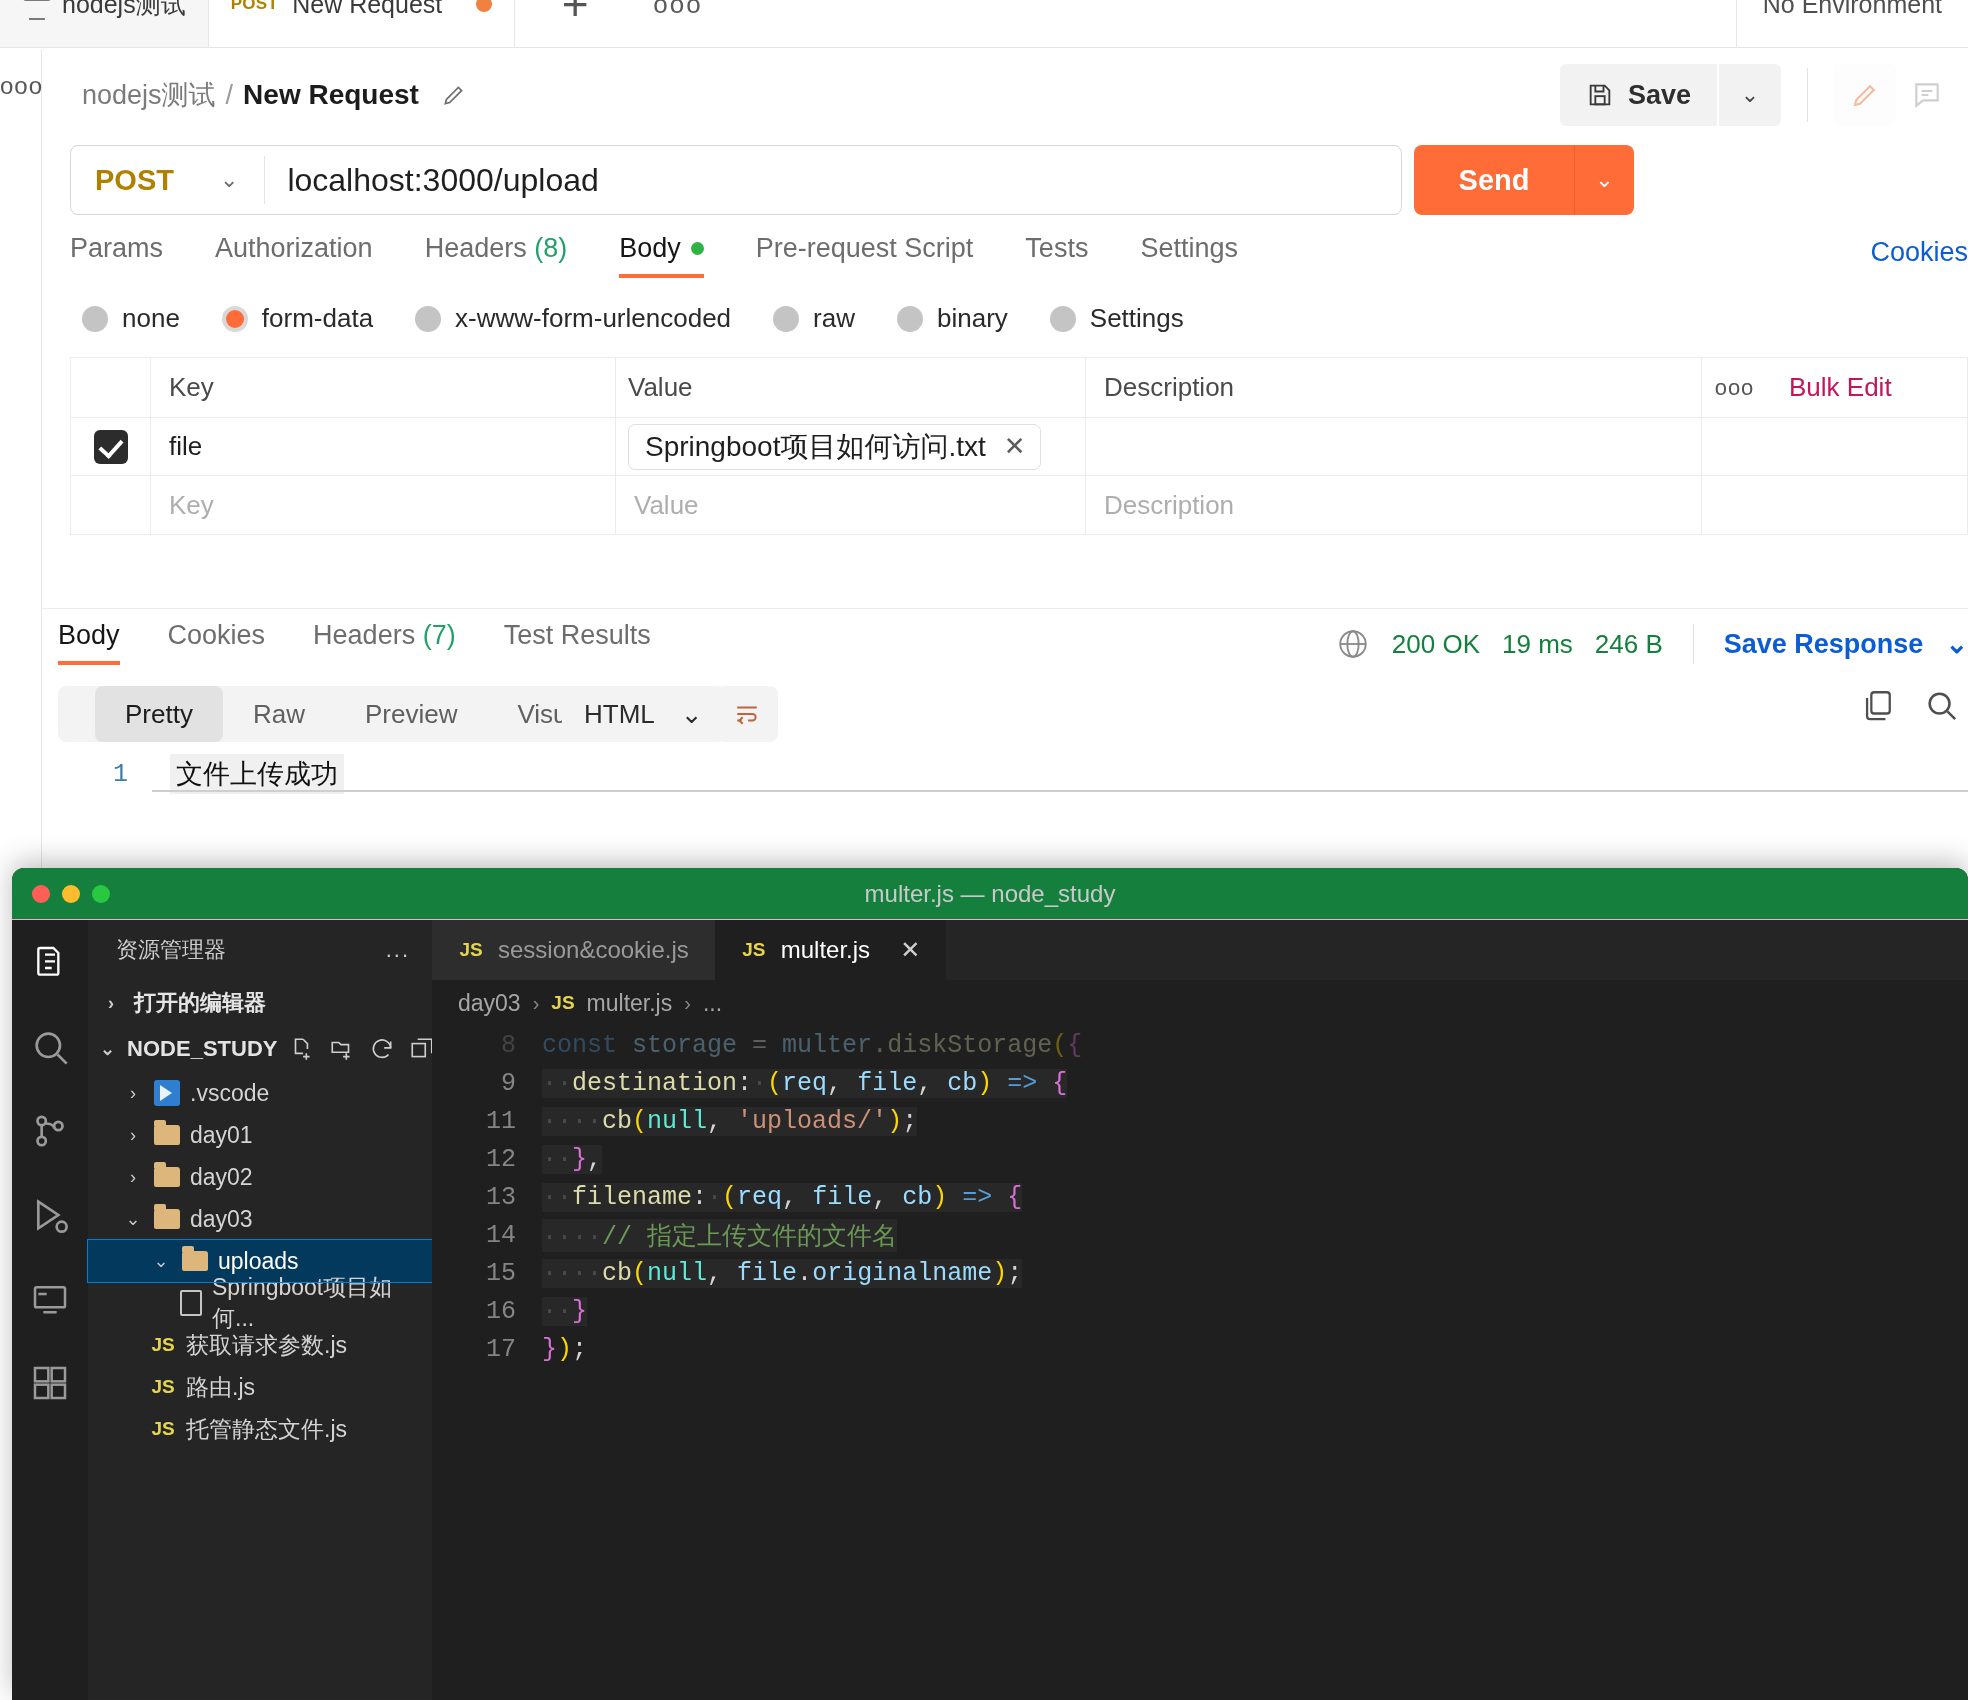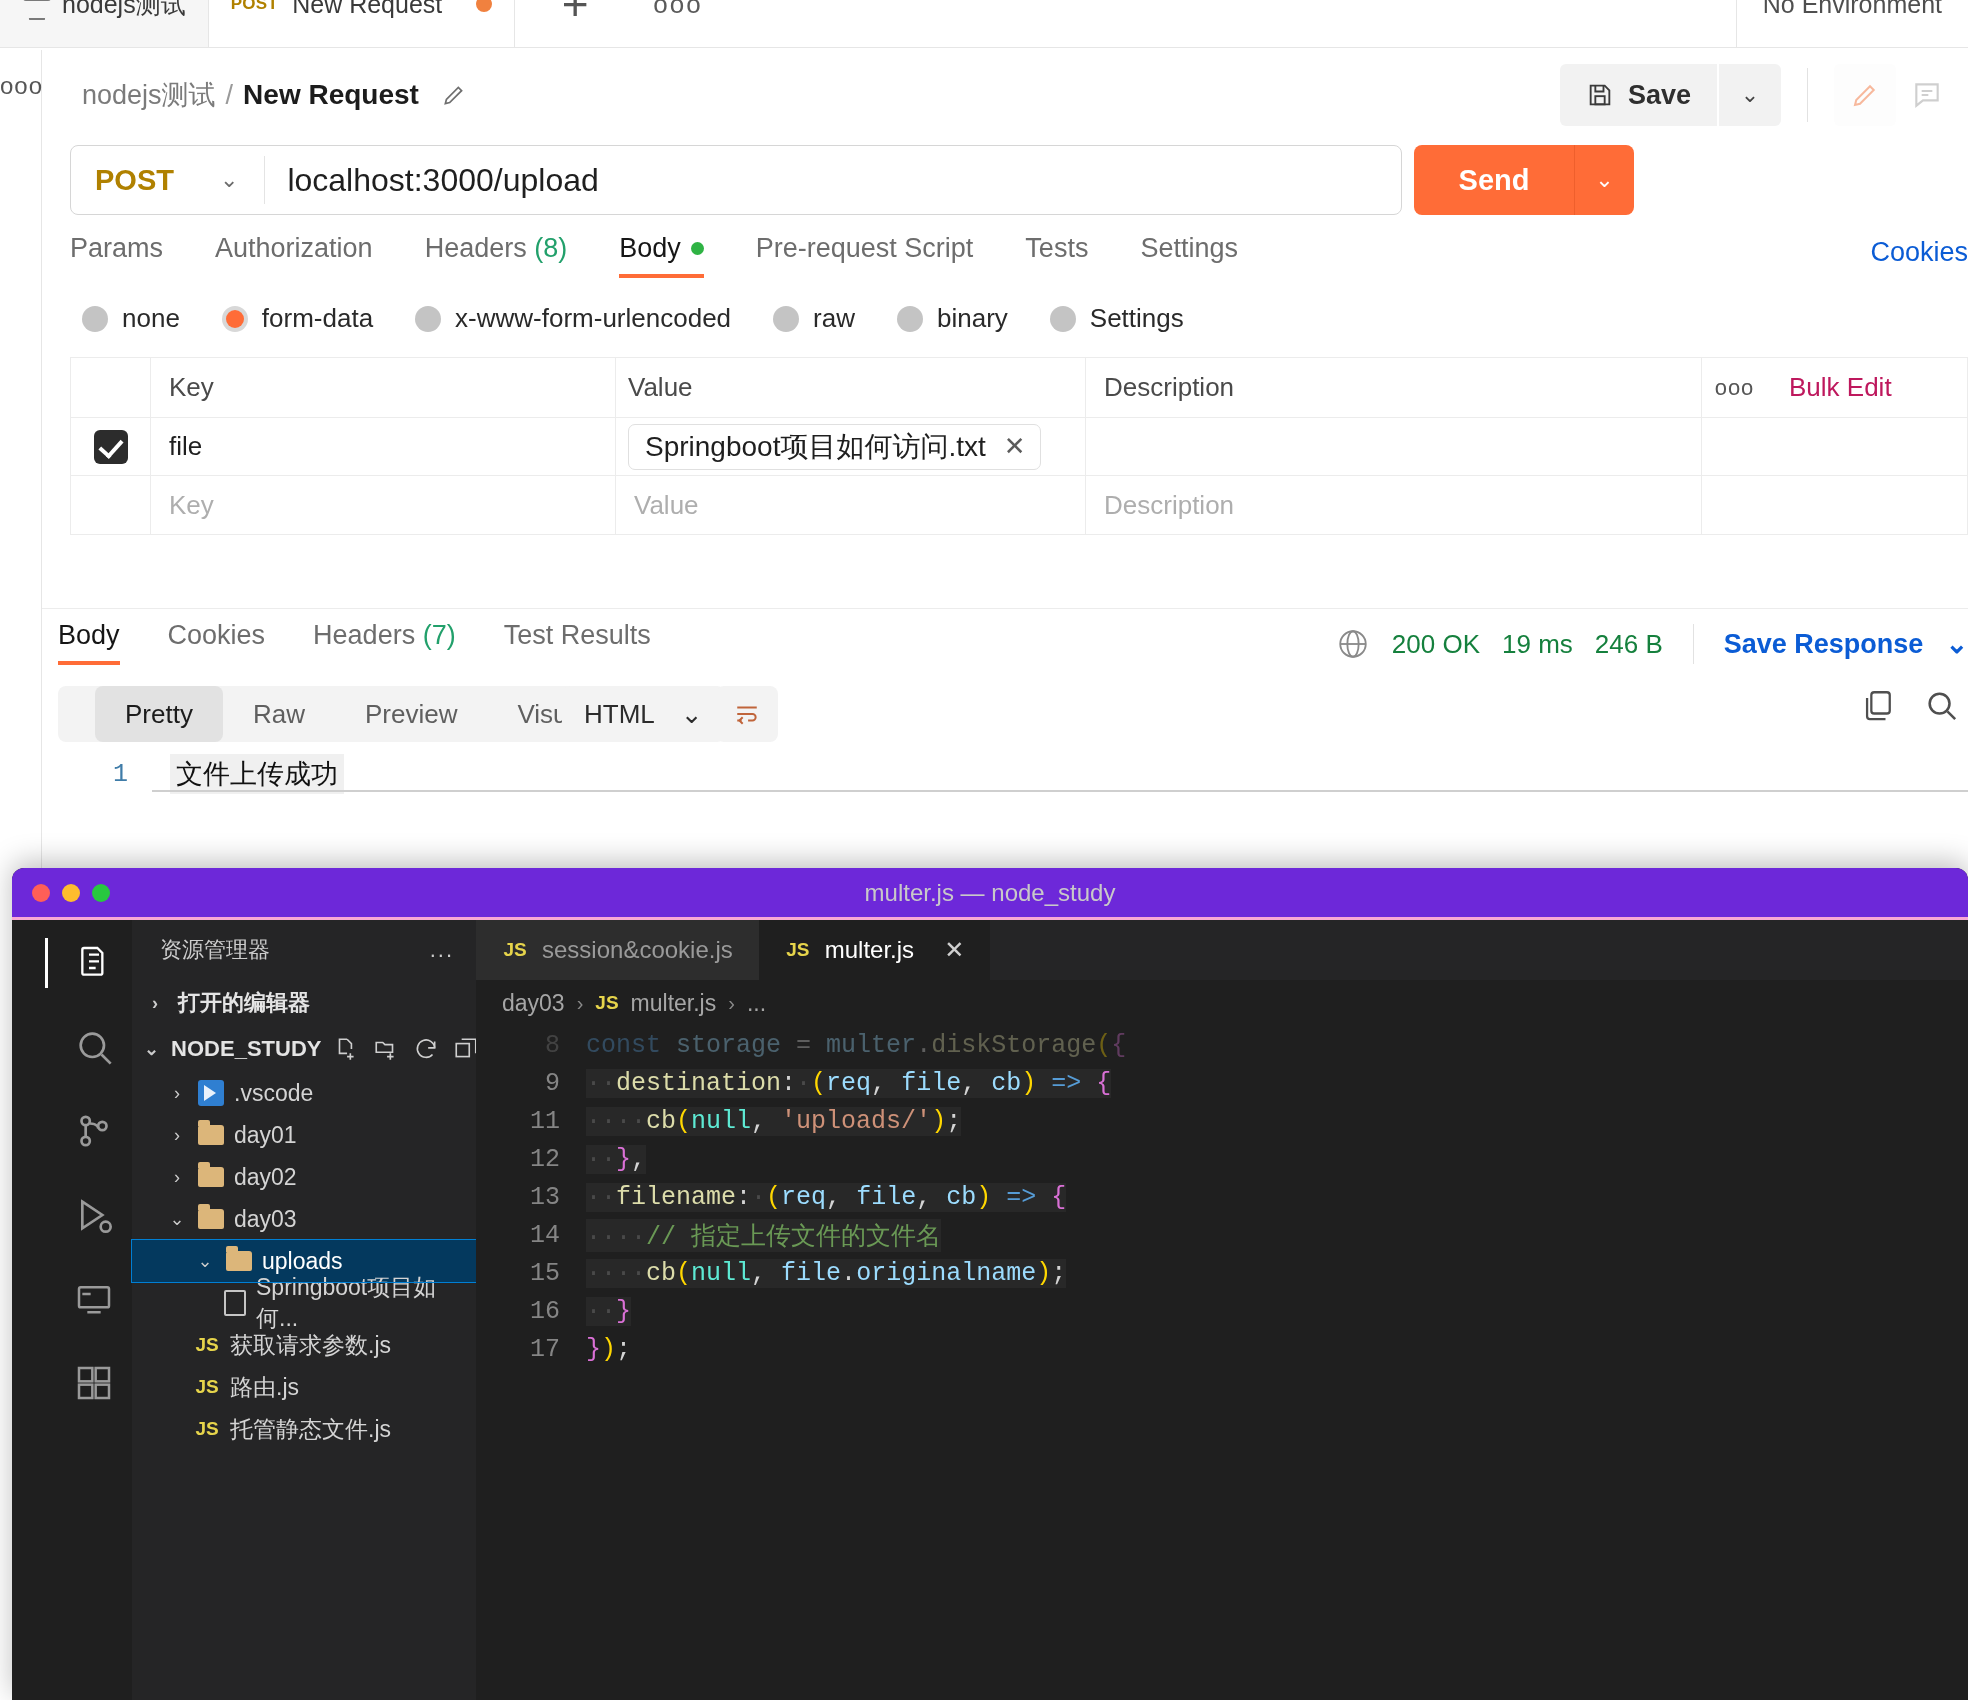--- a/index.html
+++ b/index.html
@@ -162,29 +162,29 @@
   .code-underline { position:absolute; left: 152px; top: 790px; width: 1816px; height: 2px; background:#cfcfcf;}
 
   
   .vsc {
     position:absolute; left: 12px; top: 868px; width: 1956px; height: 832px;
     background: #1f1f1f; border-radius: 12px 12px 0 0; overflow: hidden;
     box-shadow: 0 -6px 28px rgba(0,0,0,.25);
     font-family: "Liberation Sans", sans-serif;
   }
   .vsc-title {
-    height: 52px; background: #6d28d9; display:flex; align-items:center; position:relative;
-    border-bottom: 3px solid #f9a8d4;
+    height: 52px; background: #15803d; display:flex; align-items:center; position:relative;
+    border-bottom: 1px solid #f9a8d4;
   }
   .traffic { display:flex; gap: 12px; padding-left: 20px; }
   .tl { width: 18px; height: 18px; border-radius: 50%; }
   .tl.r { background:#ff5f57; } .tl.y { background:#febc2e; } .tl.g { background:#28c840; }
   .vsc-title-txt { position:absolute; left:0; right:0; text-align:center; font-size: 24px; color:#c9c9c9; }
 
-  .vsc-body { display:flex; height: 780px; padding-left: 44px; }
+  .vsc-body { display:flex; height: 780px; }
   .activity { width: 76px; background: #1f1f1f; padding-top: 16px; display:flex; flex-direction:column; align-items:center; gap: 30px;}
   .act { width: 54px; height: 54px; display:flex; align-items:center; justify-content:center; color:#9a9a9a; position:relative;}
   .act.on { color:#ffffff; }
   .act.on:before { content:""; position:absolute; left:-22px; top:2px; width:3px; height:50px; background:#fff;}
   .sidebar { width: 344px; background: #252526; }
   .sb-head { height: 60px; display:flex; align-items:center; justify-content:space-between; padding: 0 22px 0 28px;
     font-size: 22px; color:#cccccc; }
   .sb-dots { color:#cccccc; letter-spacing: 2px; font-size: 22px;}
   .sb-sec { height: 46px; display:flex; align-items:center; gap: 12px; padding-left: 12px; font-size: 22px; color:#e4e4e4; font-weight:bold;}
   .chev { width: 22px; display:inline-block; text-align:center; color:#ccc; font-size: 18px; }

